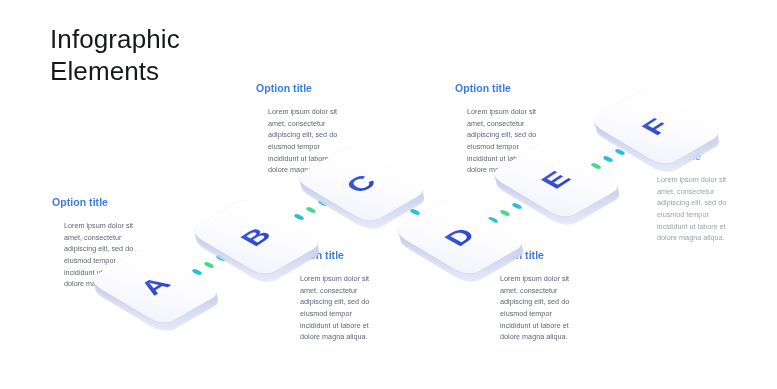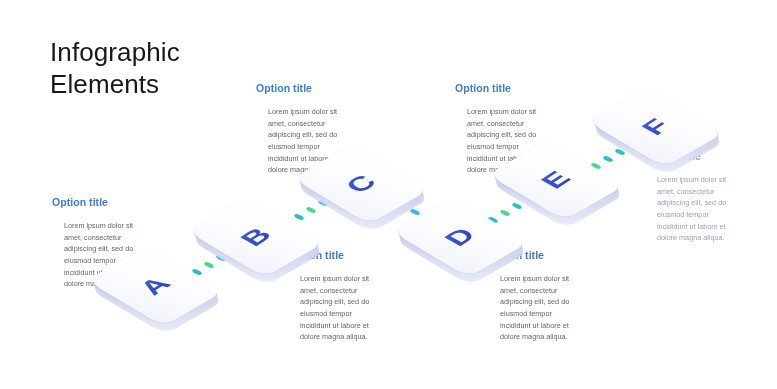--- a/index.html
+++ b/index.html
@@ -6,21 +6,21 @@
   body{
     width:777px;height:389px;
     background:#ffffff;
     font-family:"Liberation Sans","DejaVu Sans",sans-serif;
     overflow:hidden;position:relative;
   }
   #canvas{position:absolute;inset:0;}
 
   
   .heading{
-    position:absolute;left:50px;top:37px;
+    position:absolute;left:50px;top:24px;
     font-size:26px;line-height:1.22;
     color:#16181c;font-weight:400;
     letter-spacing:.1px;white-space:pre-line;
   }
 
   
   .textblock{position:absolute;width:96px;}
   .tb-title{
     font-size:10.5px;color:#3b7ddd;font-weight:700;
     margin:0 0 4px 0;letter-spacing:.05px;

